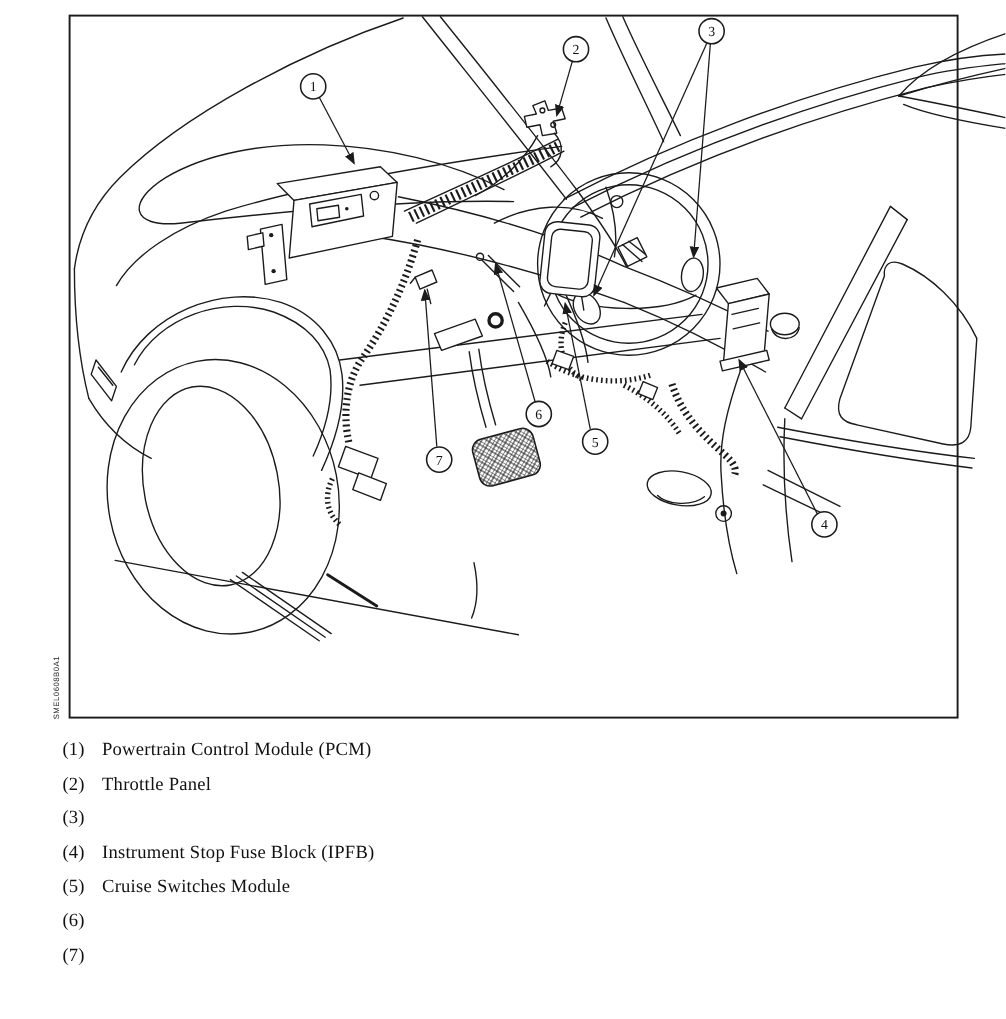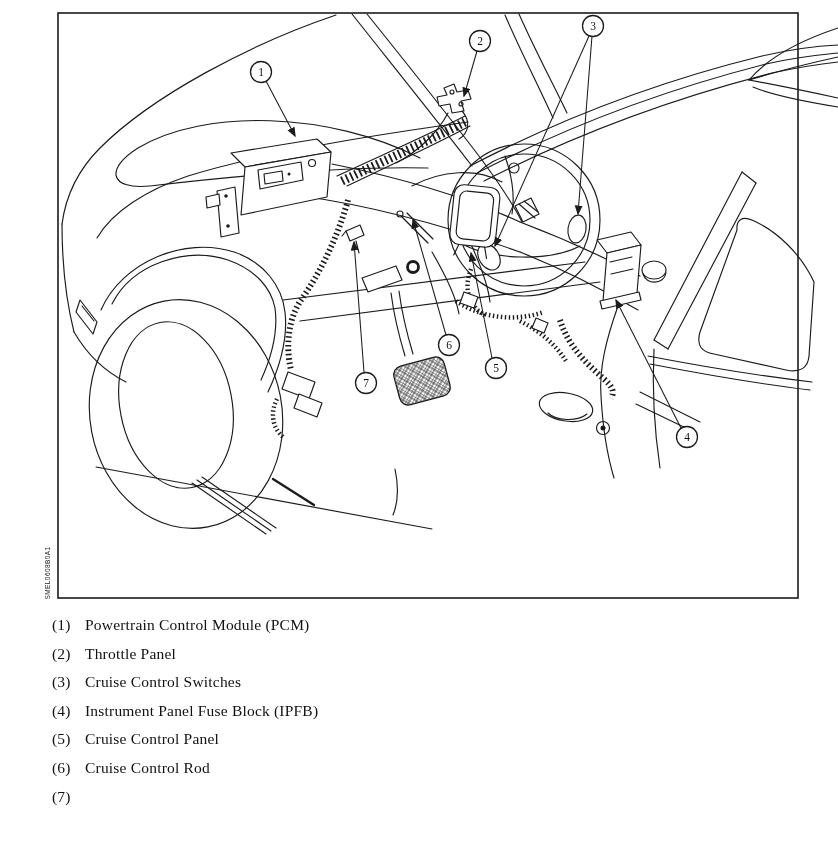--- a/index.html
+++ b/index.html
@@ -283,32 +283,30 @@
     <div class="legend-row">
       <span class="legend-num">(1)</span>
       <span class="legend-label">Powertrain Control Module (PCM)</span>
     </div>
     <div class="legend-row">
       <span class="legend-num">(2)</span>
       <span class="legend-label">Throttle Panel</span>
     </div>
     <div class="legend-row">
       <span class="legend-num">(3)</span>
-      <span class="legend-label">Cruise Control Switches</span>
     </div>
     <div class="legend-row">
       <span class="legend-num">(4)</span>
-      <span class="legend-label">Instrument Panel Fuse Block (IPFB)</span>
+      <span class="legend-label">Instrument Stop Fuse Block (IPFB)</span>
     </div>
     <div class="legend-row">
       <span class="legend-num">(5)</span>
-      <span class="legend-label">Cruise Control Panel</span>
+      <span class="legend-label">Cruise Switches Module</span>
     </div>
     <div class="legend-row">
       <span class="legend-num">(6)</span>
-      <span class="legend-label">Cruise Control Rod</span>
     </div>
     <div class="legend-row">
       <span class="legend-num">(7)</span>
     </div>
   </div>
 
 </div>
 
 </body></html>

